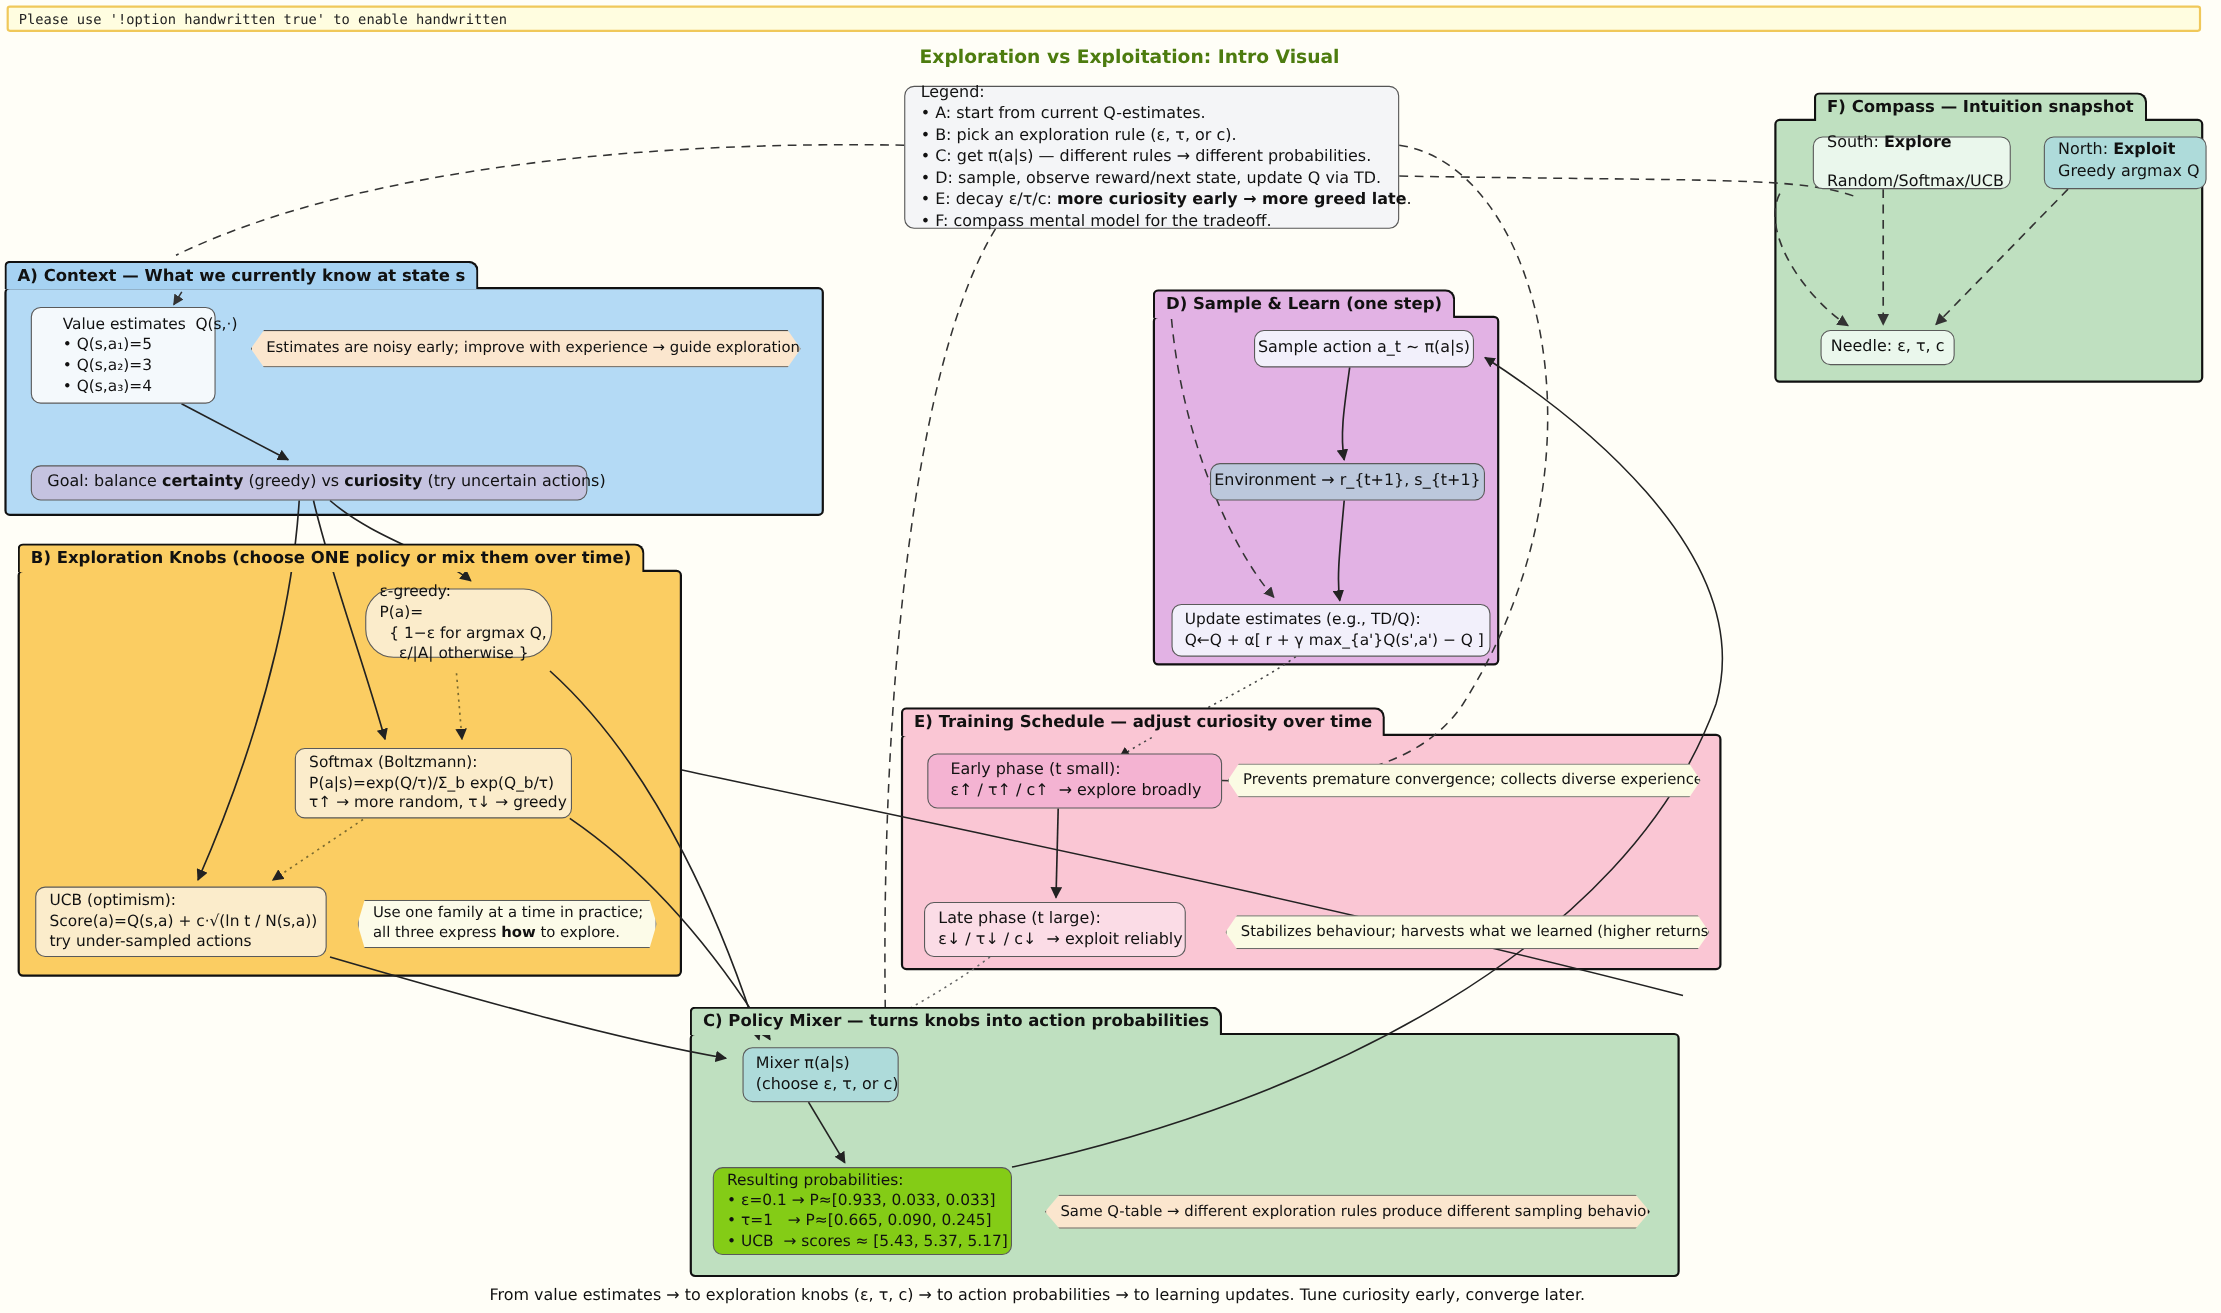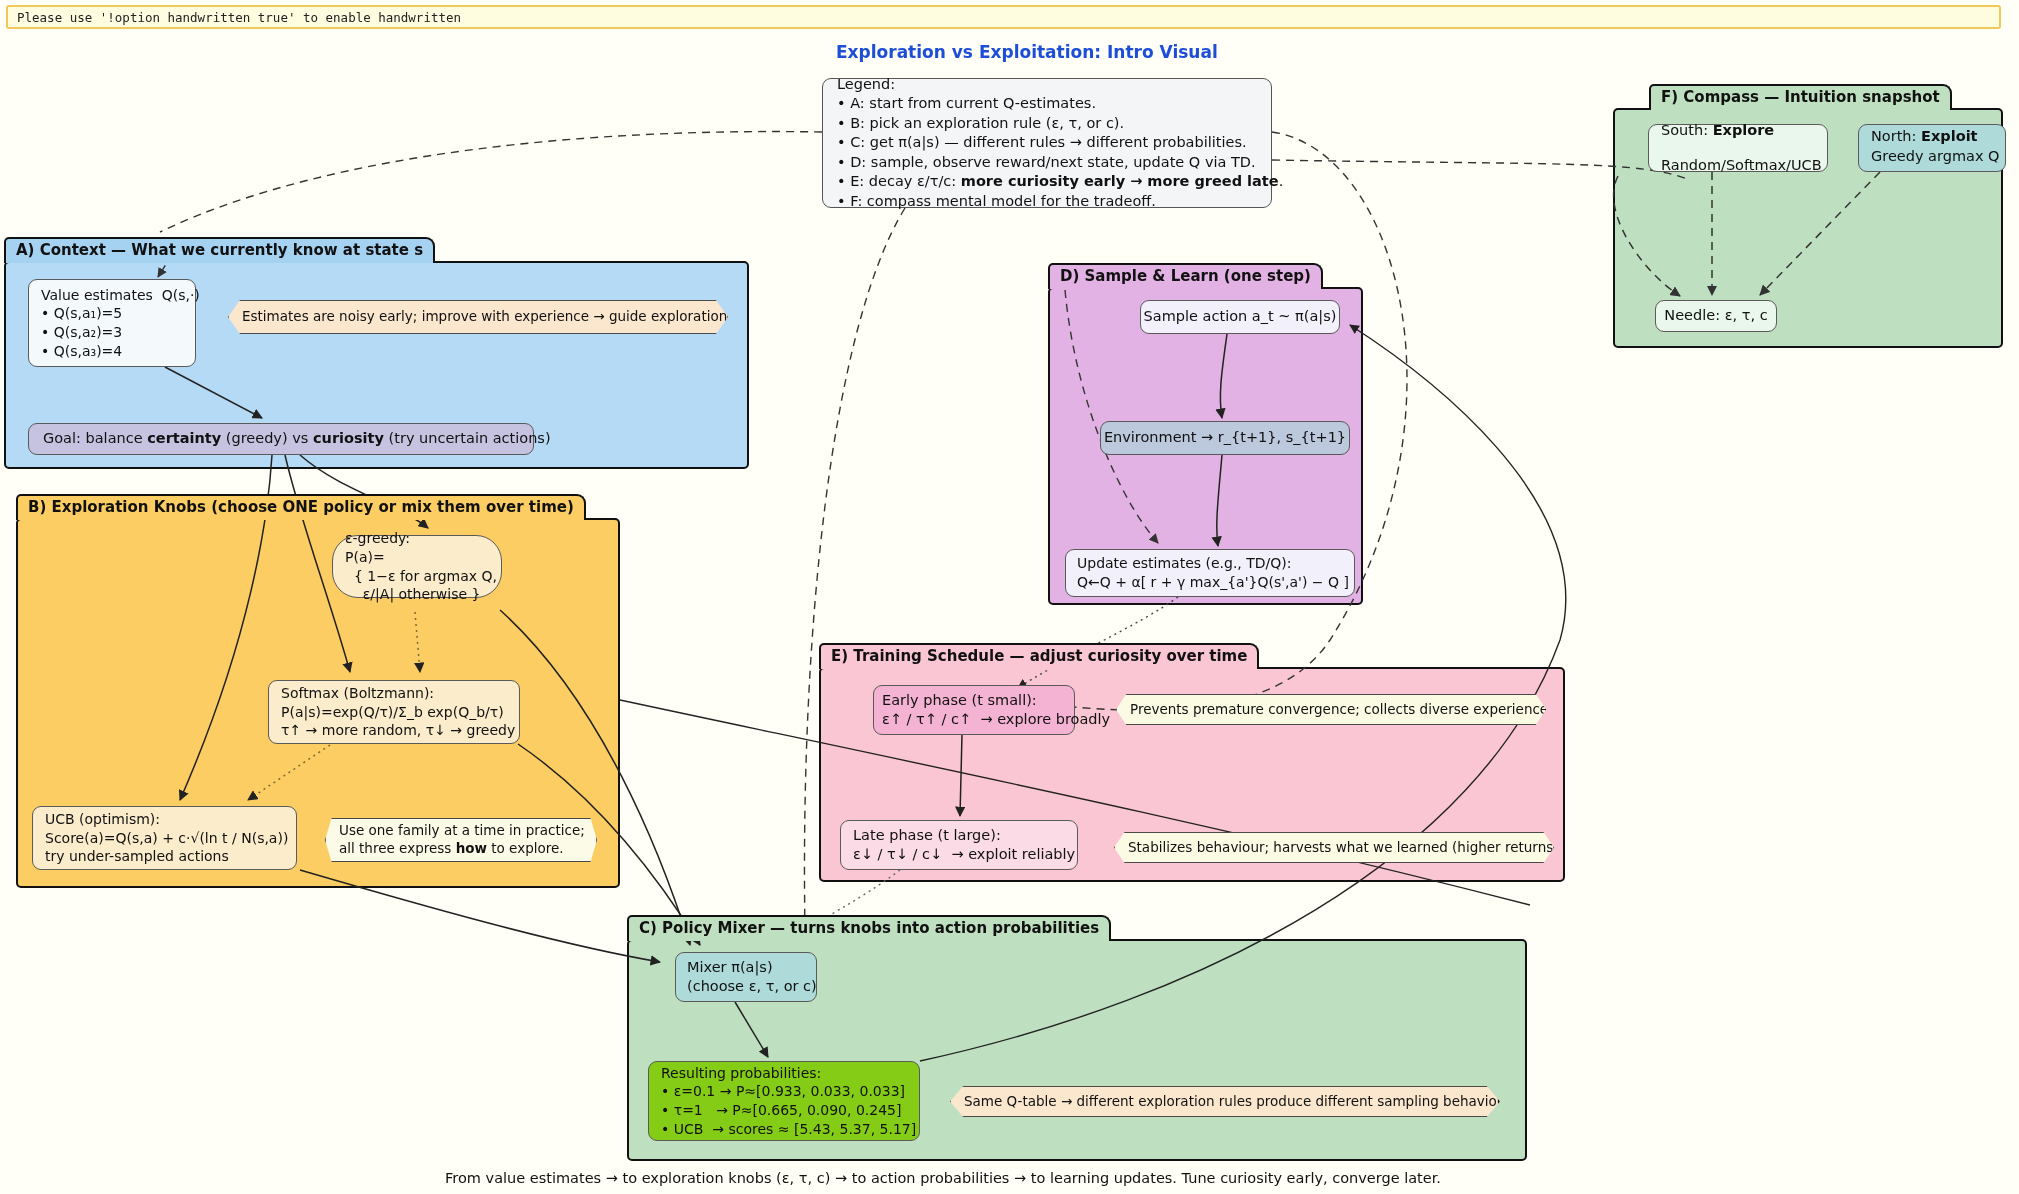--- a/index.html
+++ b/index.html
@@ -18,40 +18,40 @@
     background:#fffde0;border:2px solid #f0c85a;border-radius:3px;
     box-sizing:border-box;
     display:flex;align-items:center;
     font-family:"DejaVu Sans Mono","Liberation Mono",monospace;
     font-size:12.5px;color:#222;padding-left:9px;
   }
 
   
   #diagram-title{
     position:absolute;left:836px;top:42px;
-    font-size:17px;font-weight:bold;color:#1d4ed8;white-space:nowrap;
+    font-size:17px;font-weight:bold;color:#4d7c0f;white-space:nowrap;
   }
 
   
   .group{position:absolute;box-sizing:border-box;border:2.4px solid #111;border-radius:5px;}
   .group-tab{
     position:absolute;box-sizing:border-box;
     border:2.4px solid #111;border-bottom:none;
     border-radius:5px 9px 0 0;
     display:flex;align-items:center;padding:0 10px 2px 10px;
     font-size:15px;font-weight:bold;color:#111;white-space:nowrap;
     z-index:3;
   }
 
   
   .node{
     position:absolute;box-sizing:border-box;
     border:1.6px solid #5a5a5a;border-radius:9px;
     display:flex;flex-direction:column;justify-content:center;
-    padding:7px 12px;font-size:14.5px;color:#111;line-height:1.33;
+    padding:7px 28px;font-size:14.5px;color:#111;line-height:1.33;
     z-index:4;white-space:pre;
   }
   .node.center{align-items:center;text-align:center;}
   .node b{font-weight:bold;}
 
   
   .note{
     position:absolute;box-sizing:border-box;
     border:1.4px solid #4a4a4a;
     display:flex;flex-direction:column;justify-content:center;
@@ -171,21 +171,21 @@
 <div class="node n-paleblue" style="left:1065px;top:549px;width:290px;height:48px;font-size:14px;padding:5px 11px;">
   <span>Update estimates (e.g., TD/Q):
 Q←Q + α[ r + γ max_{a'}Q(s',a') − Q ]</span>
 </div>
 
 <div class="group-tab g-pink-tab" style="left:819px;top:643px;height:26px;">
   <span>E) Training Schedule — adjust curiosity over time</span>
 </div>
 <div class="group g-pink" style="left:819px;top:667px;width:746px;height:215px;"></div>
 
-<div class="node n-pinkdark" style="left:843px;top:685px;width:202px;height:50px;font-size:14.5px;padding:5px 8px;margin-left:30px;">
+<div class="node n-pinkdark" style="left:843px;top:685px;width:268px;height:50px;font-size:14.5px;padding:5px 20px;">
   <span>Early phase (t small):
 ε↑ / τ↑ / c↑  → explore broadly</span>
 </div>
 
 <div class="note note-ivory lefttail" style="left:1116px;top:694px;width:430px;height:31px;">
   <span>Prevents premature convergence; collects diverse experience.</span>
 </div>
 
 <div class="node n-pinklite" style="left:840px;top:820px;width:238px;height:50px;font-size:14.5px;padding:5px 12px;">
   <span>Late phase (t large):

